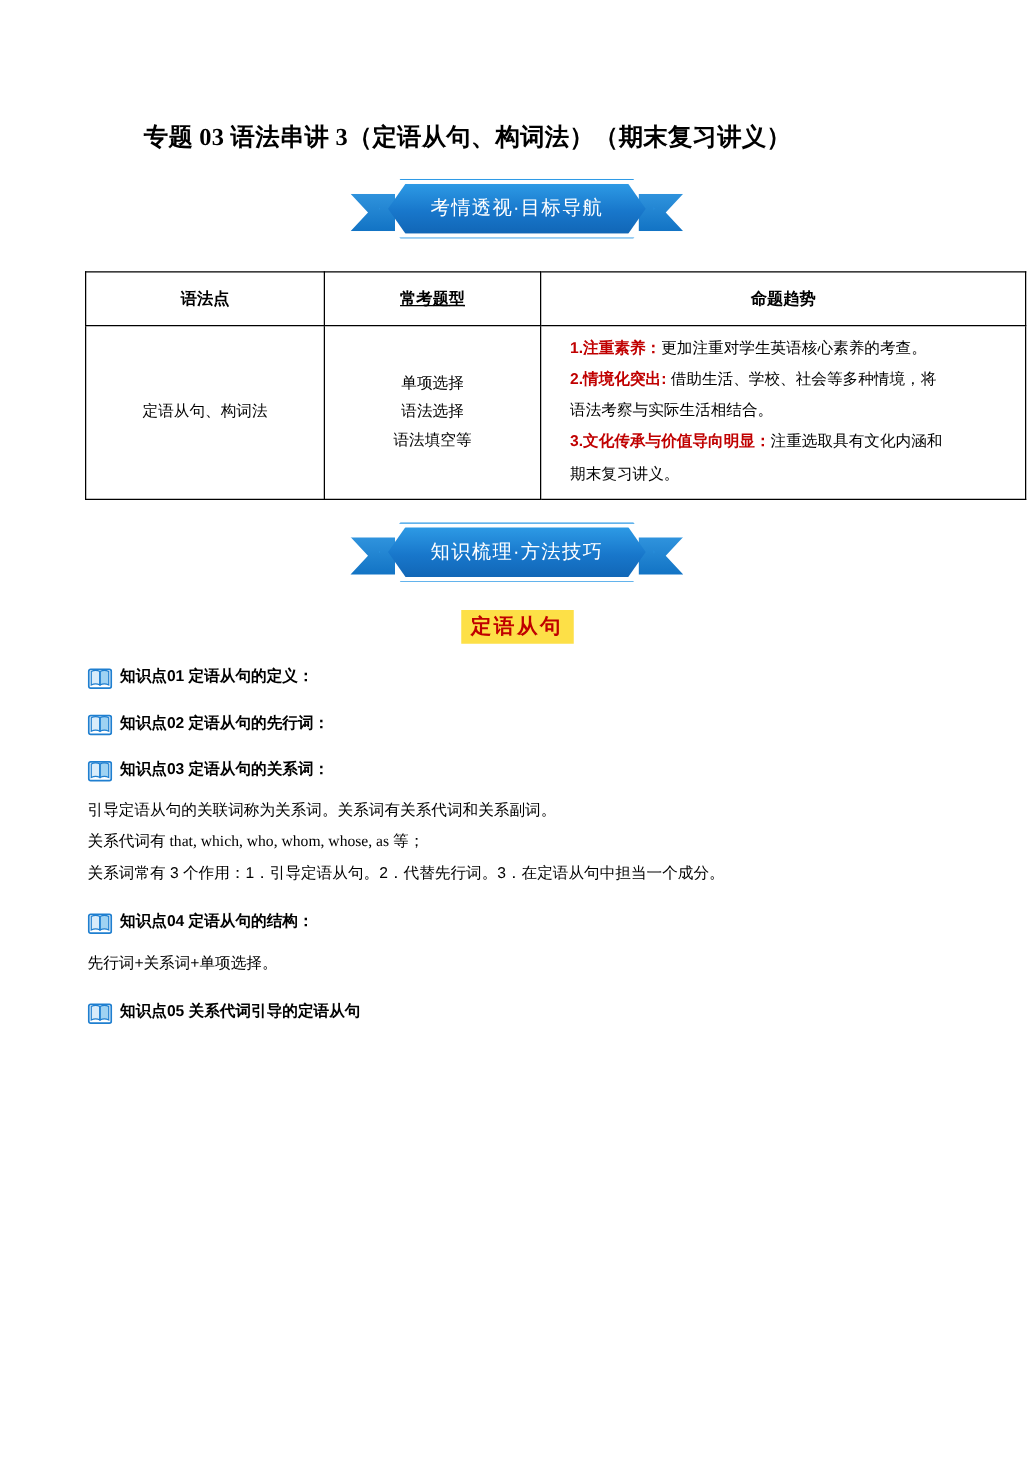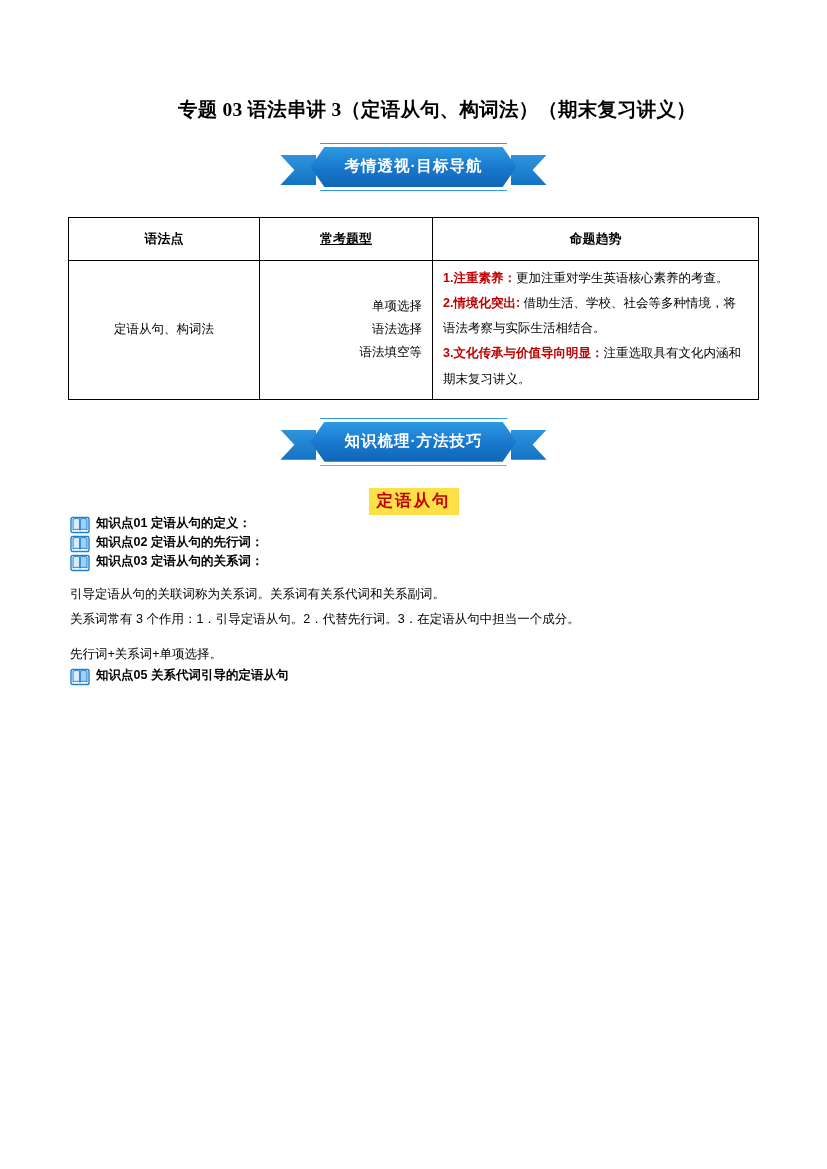--- a/index.html
+++ b/index.html
@@ -25,21 +25,21 @@
 
   
   .doc-title {
     margin: 0;
     padding-top: 96px;
     font-size: 19.5px;
     font-weight: bold;
     font-family: "Liberation Serif", serif;
     letter-spacing: 0.2px;
     color: #000;
-    text-align: center;
+    text-align: left;
     padding-left: 47px;
   }
 
   
   .banner-wrap {
     margin-top: 24px;
     display: flex;
     justify-content: center;
   }
   .banner {
@@ -63,21 +63,21 @@
     right: -30px;
     clip-path: polygon(0 0, 100% 0, calc(100% - 14px) 50%, 100% 100%, 0 100%);
     background: linear-gradient(180deg, #2f93dd 0%, #1273c4 100%);
   }
   .banner .plate {
     position: relative;
     z-index: 2;
     background: linear-gradient(180deg, #2d9ae5 0%, #1877cb 55%, #1166b6 100%);
     color: #ffffff;
     font-family: "Liberation Sans", sans-serif;
-    font-weight: bold;
+    font-weight: normal;
     font-size: 15.5px;
     letter-spacing: 1px;
     padding: 9px 34px 10px 34px;
     border-radius: 3px;
     clip-path: polygon(14px 0, calc(100% - 14px) 0, 100% 50%, calc(100% - 14px) 100%, 14px 100%, 0 50%);
     text-align: center;
     box-shadow: 0 1px 0 rgba(0,0,0,0.15);
   }
   .banner .plate-outline {
     position: absolute;
@@ -85,21 +85,21 @@
     top: -4px; left: -7px; right: -7px; bottom: -4px;
     border: 1.5px solid #2f9ae6;
     clip-path: polygon(17px 0, calc(100% - 17px) 0, 100% 50%, calc(100% - 17px) 100%, 17px 100%, 0 50%);
     background: transparent;
   }
 
   
   .grammar-table {
     margin: 30px auto 0 auto;
     border-collapse: collapse;
-    width: 691px;
+    width: 753px;
     table-layout: fixed;
   }
   .grammar-table td, .grammar-table th {
     border: 1px solid #000000;
     vertical-align: middle;
     padding: 6px 10px;
     font-family: "Liberation Sans", sans-serif;
     font-size: 12.5px;
     line-height: 1.85;
   }
@@ -110,50 +110,51 @@
     height: 34px;
     padding: 4px 6px;
   }
   .col-1 { width: 178px; }
   .col-2 { width: 160px; text-decoration: underline; }
   .col-3 { width: auto; }
   .cell-center {
     text-align: center;
   }
   .cell-types {
-    text-align: right;
+    text-align: center;
     padding-left: 36px;
     line-height: 2.1;
   }
   .cell-trend {
     text-align: left;
     line-height: 2.0;
     padding: 10px 12px 10px 10px;
   }
-  .cell-trend .ln { margin: 0 0 2px 0; }
+  .cell-trend .ln { margin: 0 0 2px 13px; }
   .red-b { color: #c00000; font-weight: bold; }
 
   
   .highlight-title-wrap {
     text-align: center;
     margin-top: 26px;
   }
   .highlight-title {
     display: inline-block;
     background: #fde047;
     color: #c00000;
     font-family: "Liberation Sans", sans-serif;
     font-weight: bold;
     font-size: 16.5px;
     letter-spacing: 2px;
     padding: 2px 8px 3px 8px;
   }
 
   
   .kp {
+    margin-top: 18px;
     display: flex;
     align-items: flex-start;
     gap: 6px;
     padding-left: 2px;
   }
   .kp-icon {
     width: 20px;
     height: 18px;
     position: relative;
     flex: none;
@@ -272,23 +273,38 @@
         <line x1="10" y1="3.2" x2="10" y2="14" stroke="#1f7fd0" stroke-width="1"></line>
       </svg>
     </span>
     <span class="kp-label">
       <span>知识点03</span>
       <span>定语从句的关系词：</span>
     </span>
   </div>
   <div class="kp-body">
     <span class="line">引导定语从句的关联词称为关系词。关系词有关系代词和关系副词。</span>
+    <span class="line mono-en">关系代词有 that, which, who, whom, whose, as 等；</span>
     <span class="line">关系词常有 3 个作用：1．引导定语从句。2．代替先行词。3．在定语从句中担当一个成分。</span>
   </div>
 
+  <div class="kp">
+    <span class="kp-icon">
+      <svg width="20" height="18" viewBox="0 0 20 18">
+        <rect x="1" y="1.5" width="18" height="15" rx="1.5" fill="#ffffff" stroke="#1f7fd0" stroke-width="1.4"></rect>
+        <path d="M10 3.2 C8 2.2 5 2.2 3 3.2 L3 14 C5 13 8 13 10 14 Z" fill="#d9ecfa" stroke="#1f7fd0" stroke-width="1"></path>
+        <path d="M10 3.2 C12 2.2 15 2.2 17 3.2 L17 14 C15 13 12 13 10 14 Z" fill="#9fd2f2" stroke="#1f7fd0" stroke-width="1"></path>
+        <line x1="10" y1="3.2" x2="10" y2="14" stroke="#1f7fd0" stroke-width="1"></line>
+      </svg>
+    </span>
+    <span class="kp-label">
+      <span>知识点04</span>
+      <span>定语从句的结构：</span>
+    </span>
+  </div>
   <div class="kp-body">
     <span class="line">先行词+关系词+单项选择。</span>
   </div>
 
   <div class="kp">
     <span class="kp-icon">
       <svg width="20" height="18" viewBox="0 0 20 18">
         <rect x="1" y="1.5" width="18" height="15" rx="1.5" fill="#ffffff" stroke="#1f7fd0" stroke-width="1.4"></rect>
         <path d="M10 3.2 C8 2.2 5 2.2 3 3.2 L3 14 C5 13 8 13 10 14 Z" fill="#d9ecfa" stroke="#1f7fd0" stroke-width="1"></path>
         <path d="M10 3.2 C12 2.2 15 2.2 17 3.2 L17 14 C15 13 12 13 10 14 Z" fill="#9fd2f2" stroke="#1f7fd0" stroke-width="1"></path>

